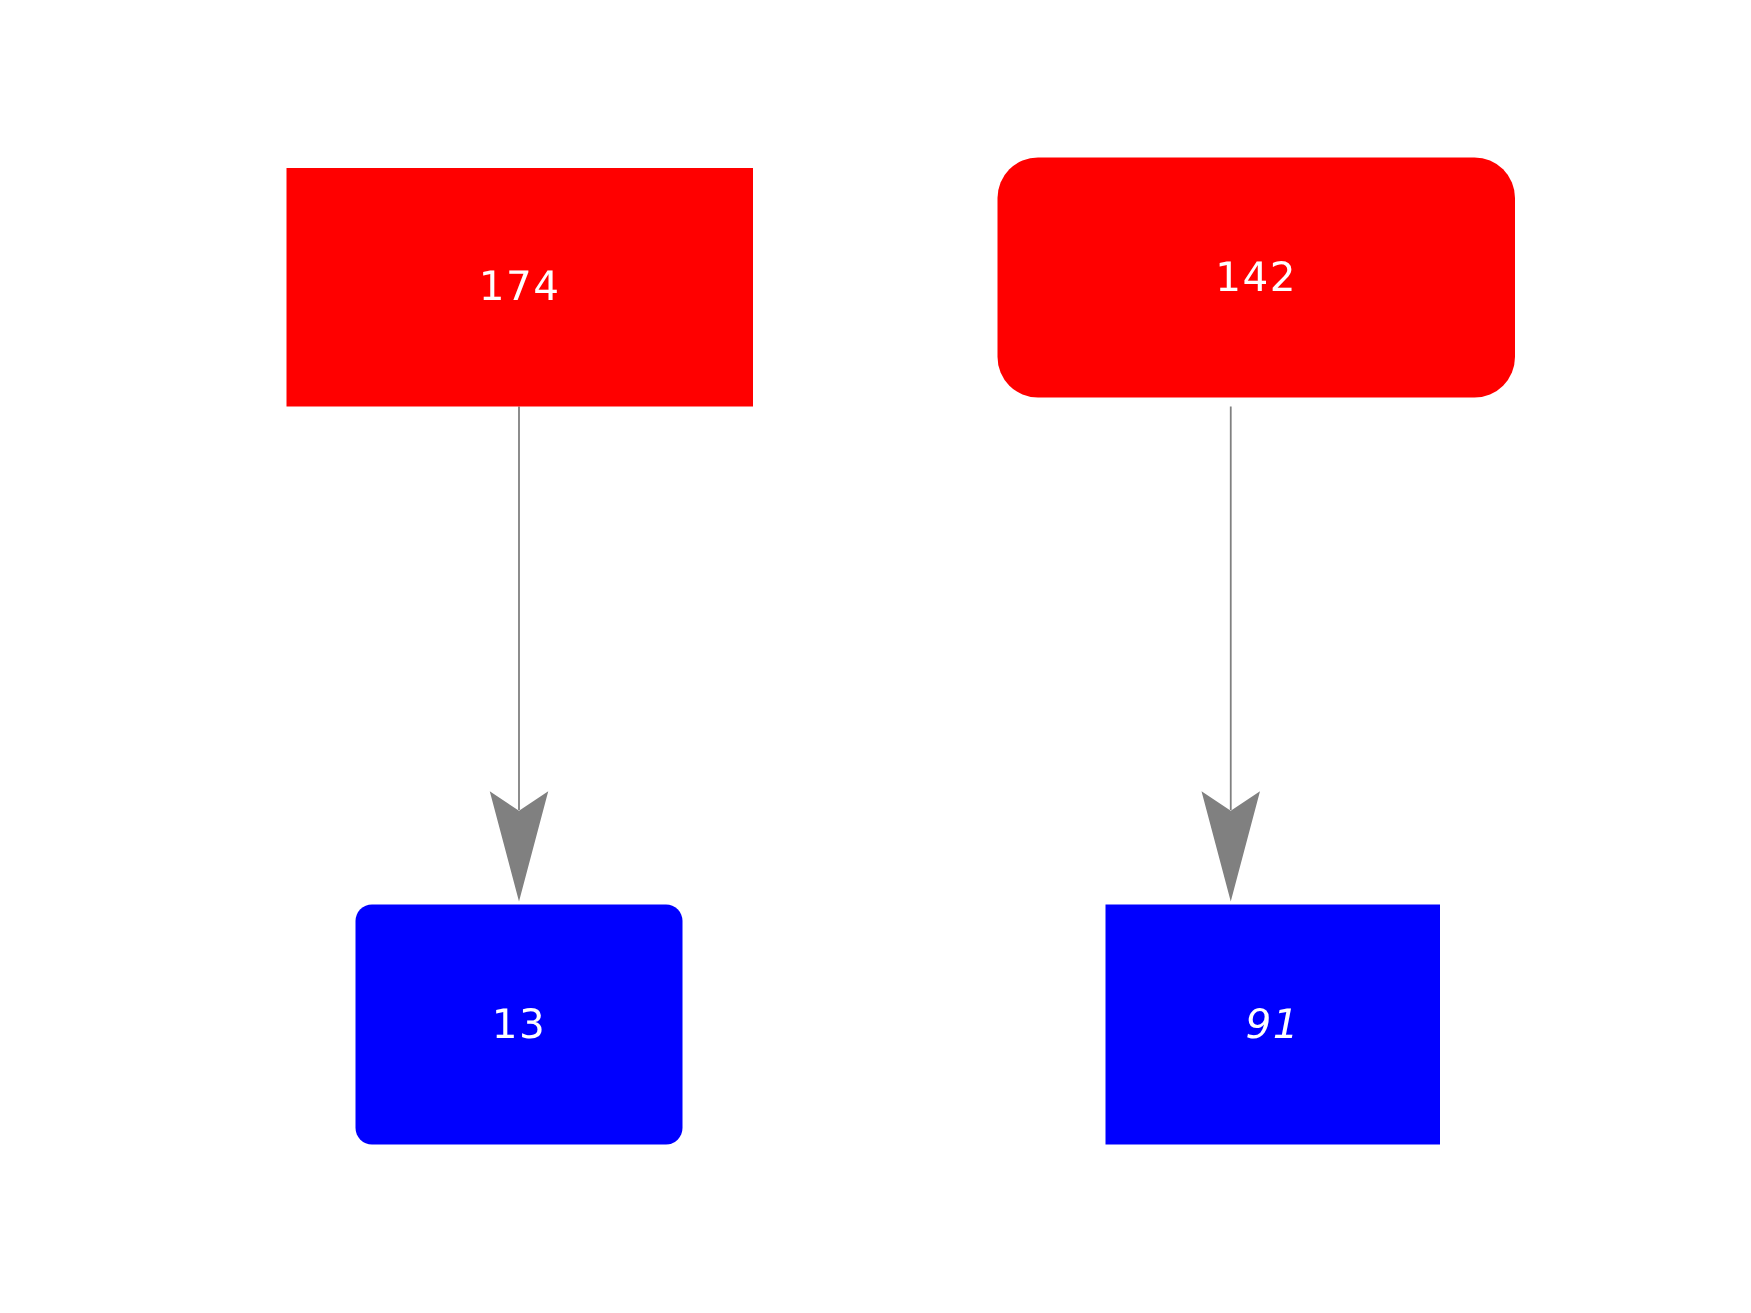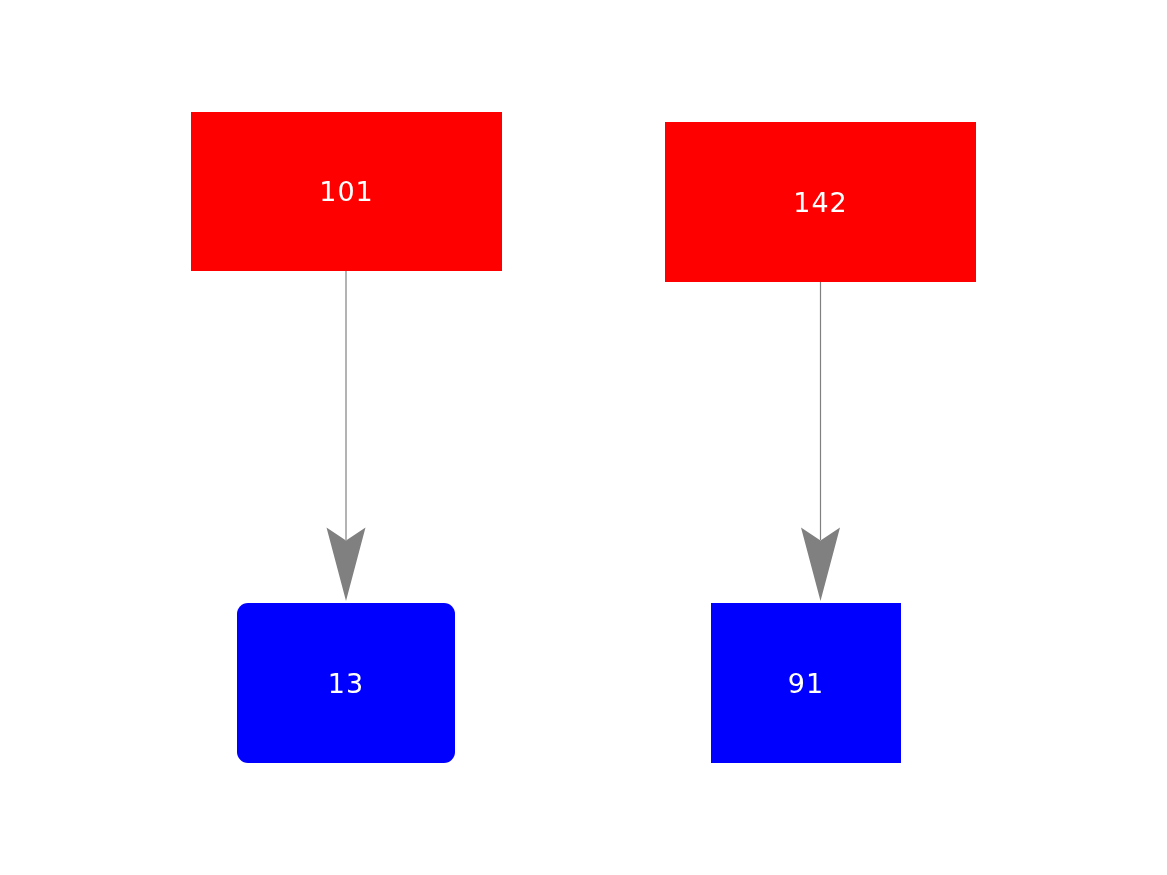--- a/index.html
+++ b/index.html
@@ -39,42 +39,42 @@
     justify-content: center;
   }
   .node-label {
     color: #ffffff;
     font-size: 27px;
     line-height: 1;
     letter-spacing: 1px;
     user-select: none;
   }
   .node-red-left   { left: 191px; top: 112px; width: 311px; height: 159px; background: #ff0000; }
-  .node-red-right  { left: 665px; top: 122px; width: 311px; height: 160px; background: #ff0000; }
+  .node-red-right  { left: 665px; top: 105px; width: 345px; height: 160px; background: #ff0000; border-radius: 27px; }
   .node-blue-left  { left: 237px; top: 603px; width: 218px; height: 160px; background: #0000ff; border-radius: 11px; }
-  .node-blue-right { left: 711px; top: 603px; width: 190px; height: 160px; background: #0000ff; }
+  .node-blue-right { left: 737px; top: 603px; width: 223px; height: 160px; background: #0000ff; font-style: italic; }
 </style>
 </head>
 <body>
 
 <div class="canvas">
 
   <svg class="edges" viewBox="0 0 1167 875">
     <g>
       <line x1="346" y1="271" x2="346" y2="540" style="stroke: rgb(128, 128, 128);"></line>
       <polygon points="326.5,527.5 346,540.5 365.5,527.5 346,601" style="fill: rgb(128, 128, 128);"></polygon>
     </g>
     <g>
       <line x1="820.5" y1="271" x2="820.5" y2="540" style="stroke: rgb(128, 128, 128);"></line>
       <polygon points="801,527.5 820.5,540.5 840,527.5 820.5,601" style="fill: rgb(128, 128, 128);"></polygon>
     </g>
   </svg>
 
   <div class="node node-red-left" style="background-color: rgb(255, 0, 0);">
-    <span class="node-label">101</span>
+    <span class="node-label">174</span>
   </div>
 
   <div class="node node-red-right" style="background-color: rgb(255, 0, 0);">
     <span class="node-label">142</span>
   </div>
 
   <div class="node node-blue-left" style="background-color: rgb(0, 0, 255);">
     <span class="node-label">13</span>
   </div>
 

